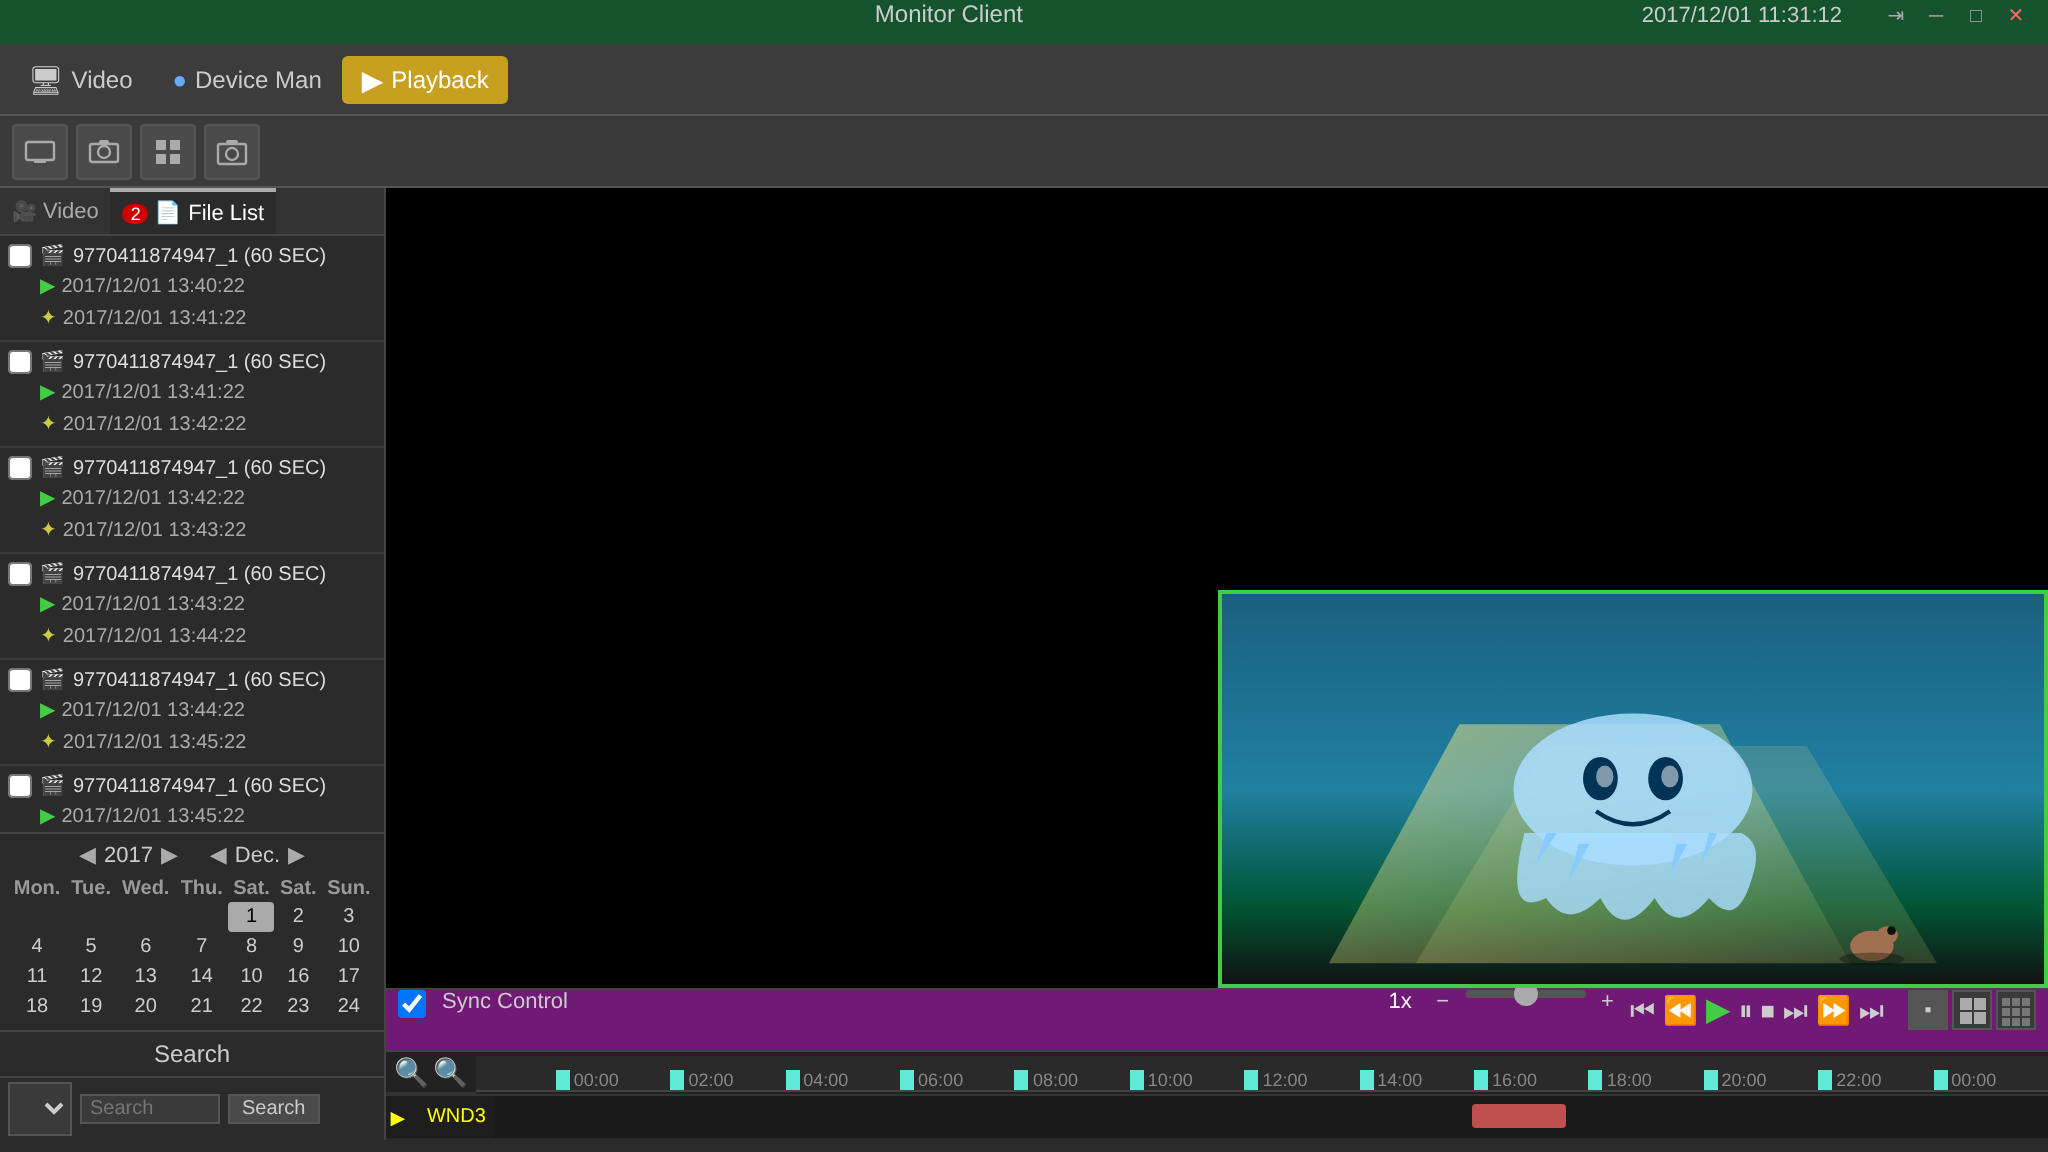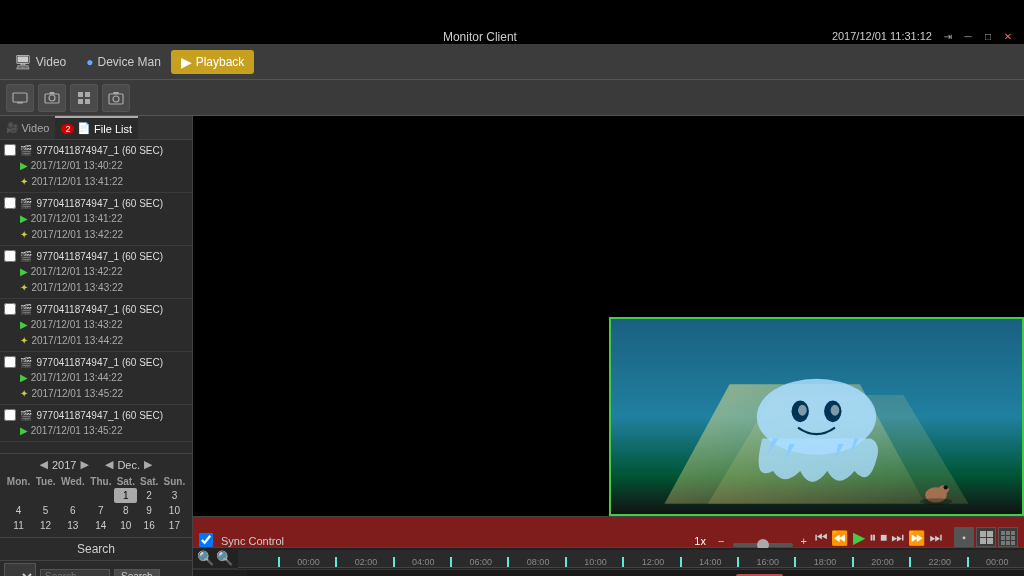--- a/index.html
+++ b/index.html
@@ -1,19 +1,19 @@
 <!DOCTYPE html>
 <html><head>
   <meta charset="utf-8">
   <style>
     * { margin: 0; padding: 0; box-sizing: border-box; }
     body { width: 1024px; height: 576px; background: #2b2b2b; font-family: Arial, sans-serif; font-size: 11px; color: #ccc; overflow: hidden; }
 
     
-    #titlebar { display: flex; align-items: flex-end; justify-content: space-between; background: #000000; height: 44px; padding: 0 8px; color: #ccc; font-size: 12px; }
+    #titlebar { display: flex; align-items: flex-start; justify-content: space-between; background: #14532d; height: 22px; padding: 0 8px; color: #ccc; font-size: 12px; }
     #titlebar .title { flex: 1; text-align: center; }
     #titlebar .controls { display: flex; gap: 6px; }
     #titlebar .ctrl-btn { width: 16px; height: 16px; display: flex; align-items: center; justify-content: center; cursor: pointer; font-size: 10px; color: #aaa; }
 
     
     #navbar { display: flex; align-items: center; background: #3c3c3c; height: 36px; padding: 0 4px; border-bottom: 1px solid #555; }
     .nav-item { display: flex; align-items: center; gap: 4px; padding: 4px 10px; cursor: pointer; color: #ccc; font-size: 12px; border-radius: 3px; }
     .nav-item.active { background: #c8a020; color: #fff; }
     .nav-icon { font-size: 14px; }
 
@@ -69,35 +69,35 @@
 
     
     #video-area { display: grid; grid-template-columns: 1fr 1fr; grid-template-rows: 1fr 1fr; flex: 1; gap: 1px; background: #000; }
     .video-cell { background: #000; position: relative; }
     .video-cell.active { border: 2px solid #4c4; }
     .video-overlay { position: absolute; top: 0; left: 0; right: 0; height: 20px; background: rgba(180,0,0,0.7); display: flex; align-items: center; justify-content: space-between; padding: 0 6px; font-size: 10px; color: #fff; }
     
     .cartoon-bg { width: 100%; height: 100%; background: linear-gradient(180deg, #1a6080 0%, #2080a0 40%, #006040 80%, #1a1a1a 100%); position: relative; overflow: hidden; }
 
     
-    #controls-bar { display: flex; align-items: flex-end; background: #7f1d1d; height: 32px; padding: 0 6px; gap: 8px; border-top: 1px solid #444; border-bottom: 1px solid #444; }
+    #controls-bar { display: flex; align-items: flex-start; background: #701a75; height: 32px; padding: 0 6px; gap: 8px; border-top: 1px solid #444; border-bottom: 1px solid #444; }
     .sync-checkbox { width: 14px; height: 14px; }
     .ctrl-label { color: #ccc; font-size: 11px; }
     .speed-btn { background: none; border: none; color: #ccc; cursor: pointer; font-size: 11px; }
     .speed-val { color: #fff; font-size: 11px; min-width: 20px; text-align: center; }
     .play-controls { display: flex; align-items: center; gap: 4px; margin-left: auto; }
     .play-btn { background: none; border: none; color: #ccc; cursor: pointer; font-size: 14px; }
     .view-btns { display: flex; gap: 2px; margin-left: 4px; }
     .view-btn { width: 20px; height: 20px; background: #3a3a3a; border: 1px solid #555; display: flex; align-items: center; justify-content: center; cursor: pointer; font-size: 10px; color: #ccc; }
     .view-btn.active { background: #555; }
 
     
     #timeline { background: #1e1e1e; display: flex; flex-direction: column; }
     #time-ruler { height: 18px; background: #2a2a2a; display: flex; align-items: center; padding-left: 40px; border-bottom: 1px solid #444; position: relative; }
-    .time-tick { flex: 1; text-align: center; font-size: 9px; color: #888; border-left: 2px solid #5eead4; padding-left: 2px; margin-top: 46px; }
+    .time-tick { flex: 1; text-align: left; font-size: 9px; color: #888; border-left: 7px solid #5eead4; padding-left: 2px; margin-top: 46px; }
     #wnd-tracks { flex: 1; }
     .wnd-track { display: flex; align-items: center; height: 22px; border-bottom: 1px solid #2a2a2a; }
     .wnd-label { width: 40px; font-size: 10px; color: #aaa; text-align: right; padding-right: 4px; flex-shrink: 0; }
     .wnd-track.active-track .wnd-label { color: #ff0; }
     .track-bar { flex: 1; height: 100%; background: #1a1a1a; position: relative; }
     .track-clip { position: absolute; height: 12px; top: 4px; background: #c05050; border-radius: 2px; }
     .arrow-indicator { color: #ff0; font-size: 12px; margin-right: 2px; }
 
     
     #zoom-controls { display: flex; align-items: center; gap: 4px; padding: 2px 6px; background: #222; border-bottom: 1px solid #333; }
@@ -105,21 +105,21 @@
 
     input[type=range] { -webkit-appearance: none; height: 4px; background: #555; border-radius: 2px; width: 60px; }
     input[type=range]::-webkit-slider-thumb { -webkit-appearance: none; width: 12px; height: 12px; background: #aaa; border-radius: 50%; cursor: pointer; }
   </style>
 </head>
 <body>
 
 <div id="titlebar">
   <div style="width:120px"></div>
   <div class="title">Monitor Client</div>
-  <div style="display:flex;align-items:center;gap:8px;">
+  <div style="display:flex;align-items:center;gap:19px;">
     <span style="font-size:11px;color:#ccc;">2017/12/01 11:31:12</span>
     <div class="controls" style="display:flex;gap:4px;">
       <div class="ctrl-btn" title="Exit">⇥</div>
       <div class="ctrl-btn">─</div>
       <div class="ctrl-btn">□</div>
       <div class="ctrl-btn" style="color:#f66;">✕</div>
     </div>
   </div>
 </div>
 
@@ -329,20 +329,29 @@
             </tr>
             <tr>
               <td>11</td>
               <td>12</td>
               <td>13</td>
               <td>14</td>
               <td>10</td>
               <td>16</td>
               <td>17</td>
             </tr>
+            <tr>
+              <td>18</td>
+              <td>19</td>
+              <td>20</td>
+              <td>21</td>
+              <td>22</td>
+              <td>23</td>
+              <td>24</td>
+            </tr>
           </tbody>
       </table>
     </div>
 
     <div id="search-bar">
       <span style="width:100%;text-align:center;color:#ccc;font-size:12px;">Search</span>
     </div>
 
     <div id="bottom-search">
       <select>

